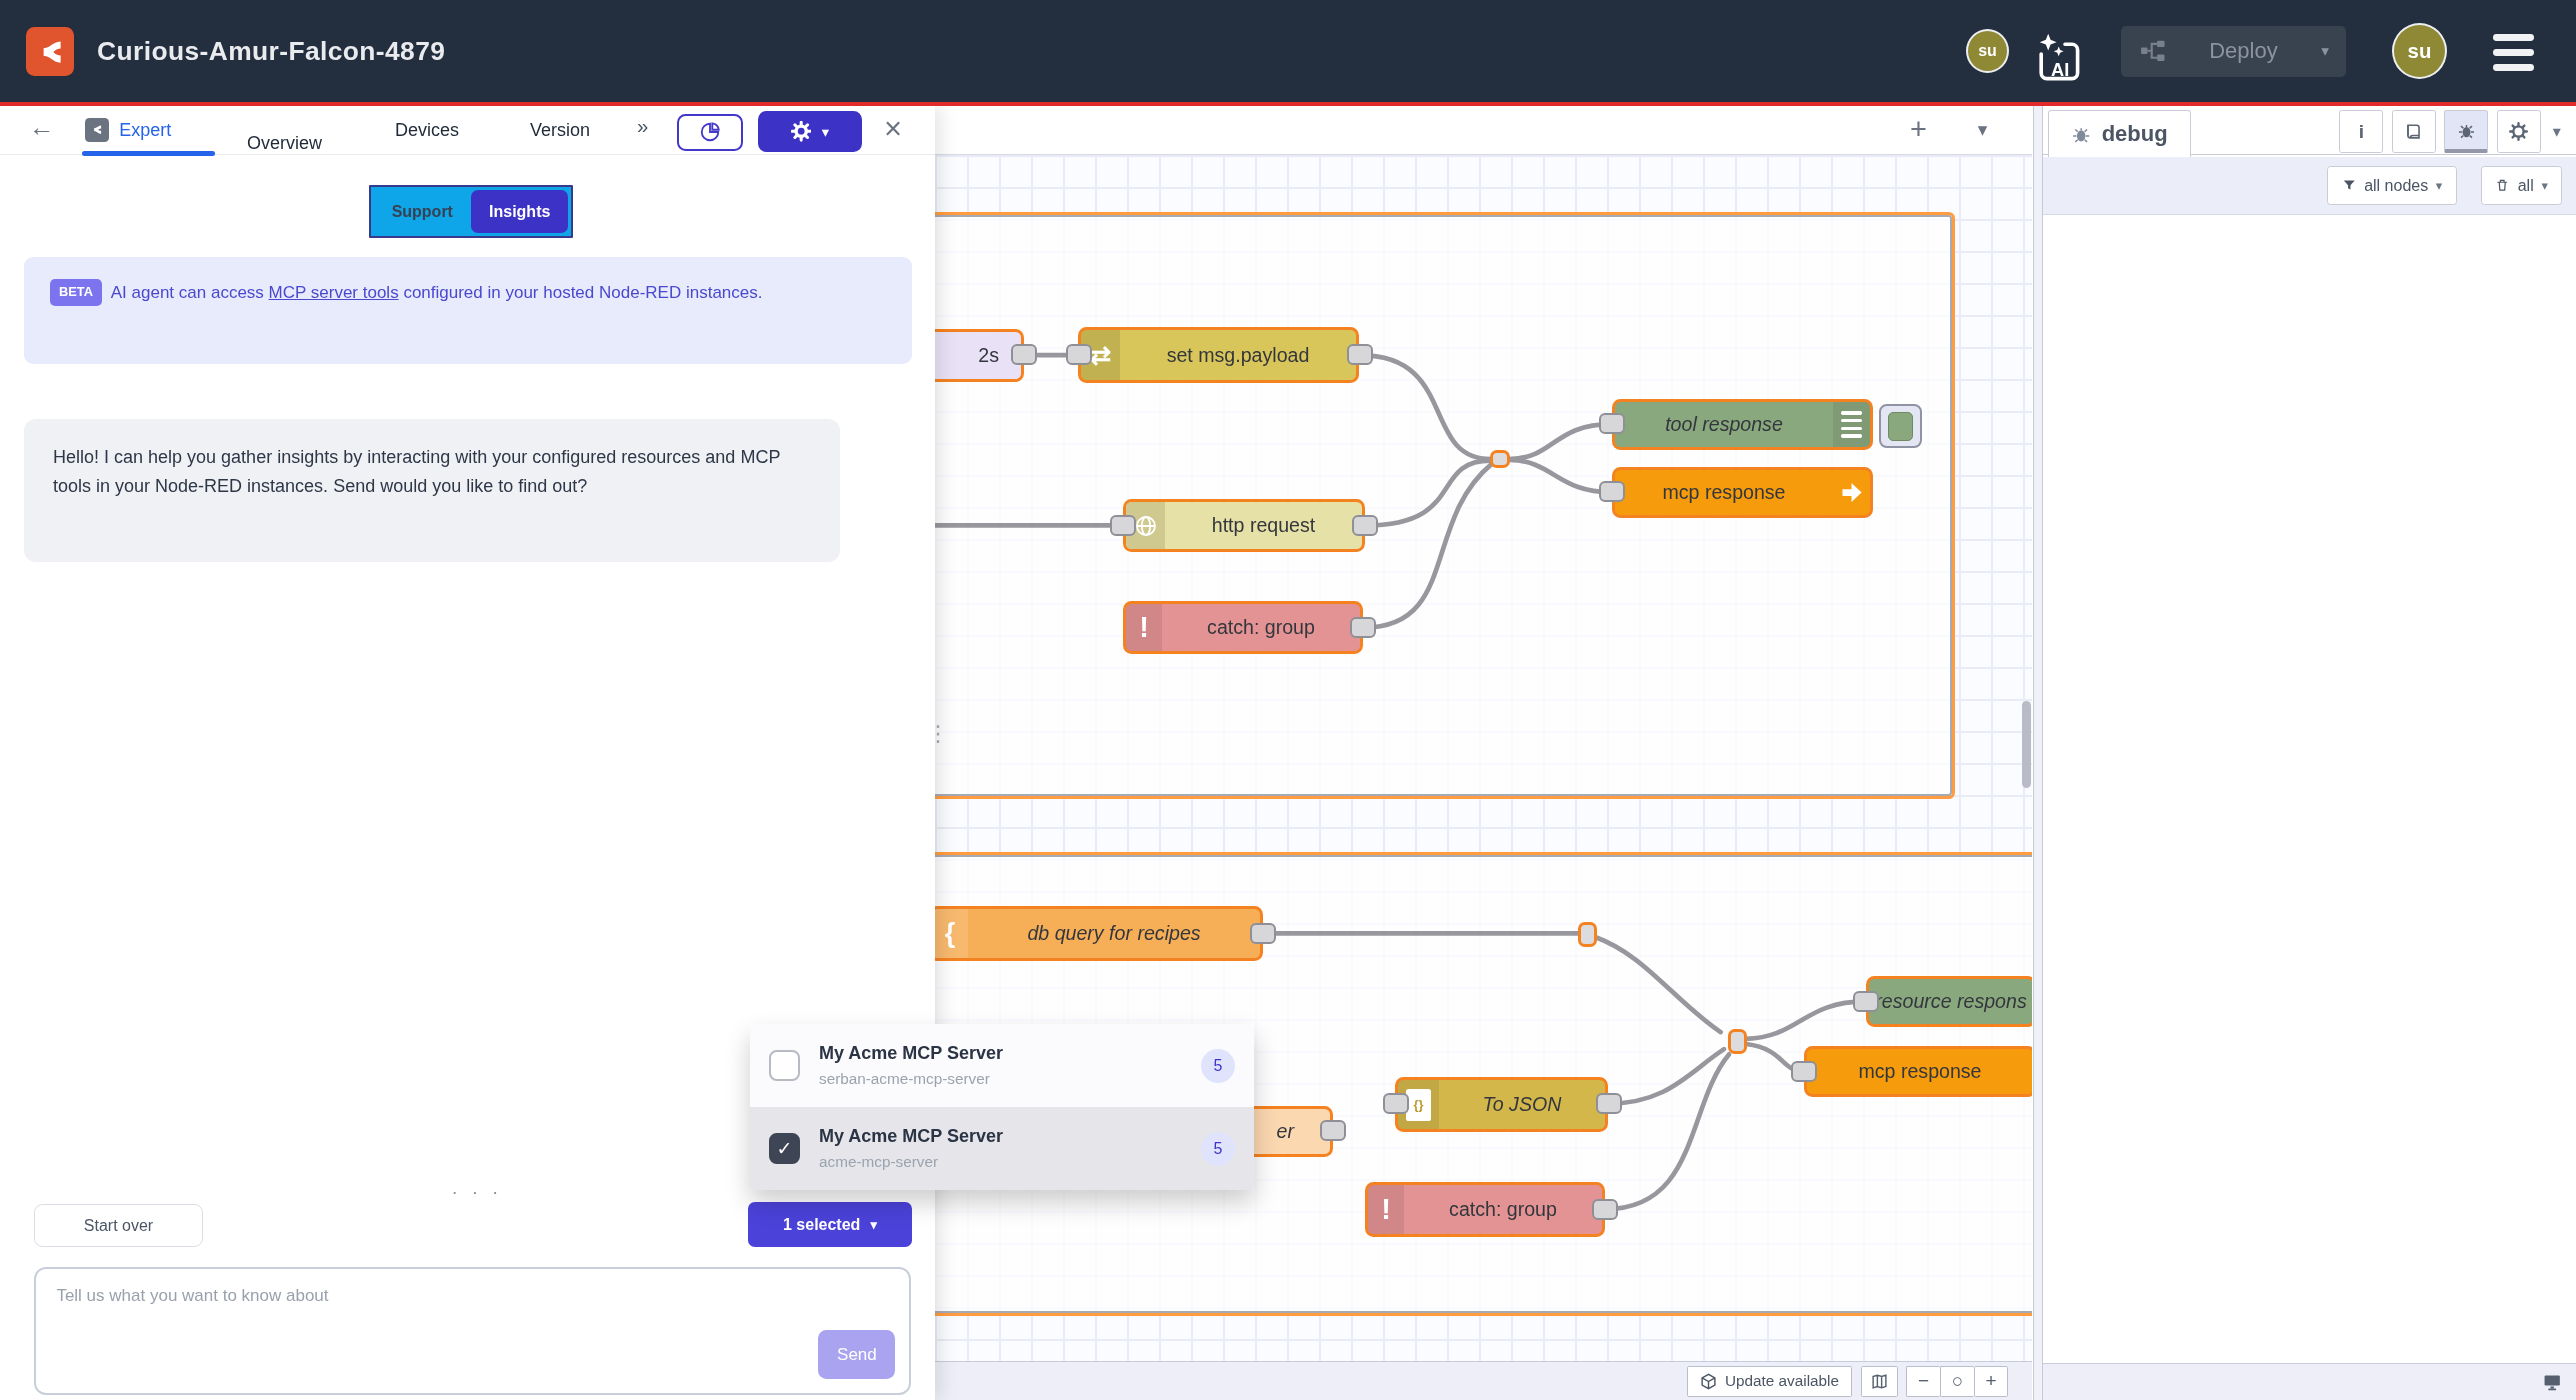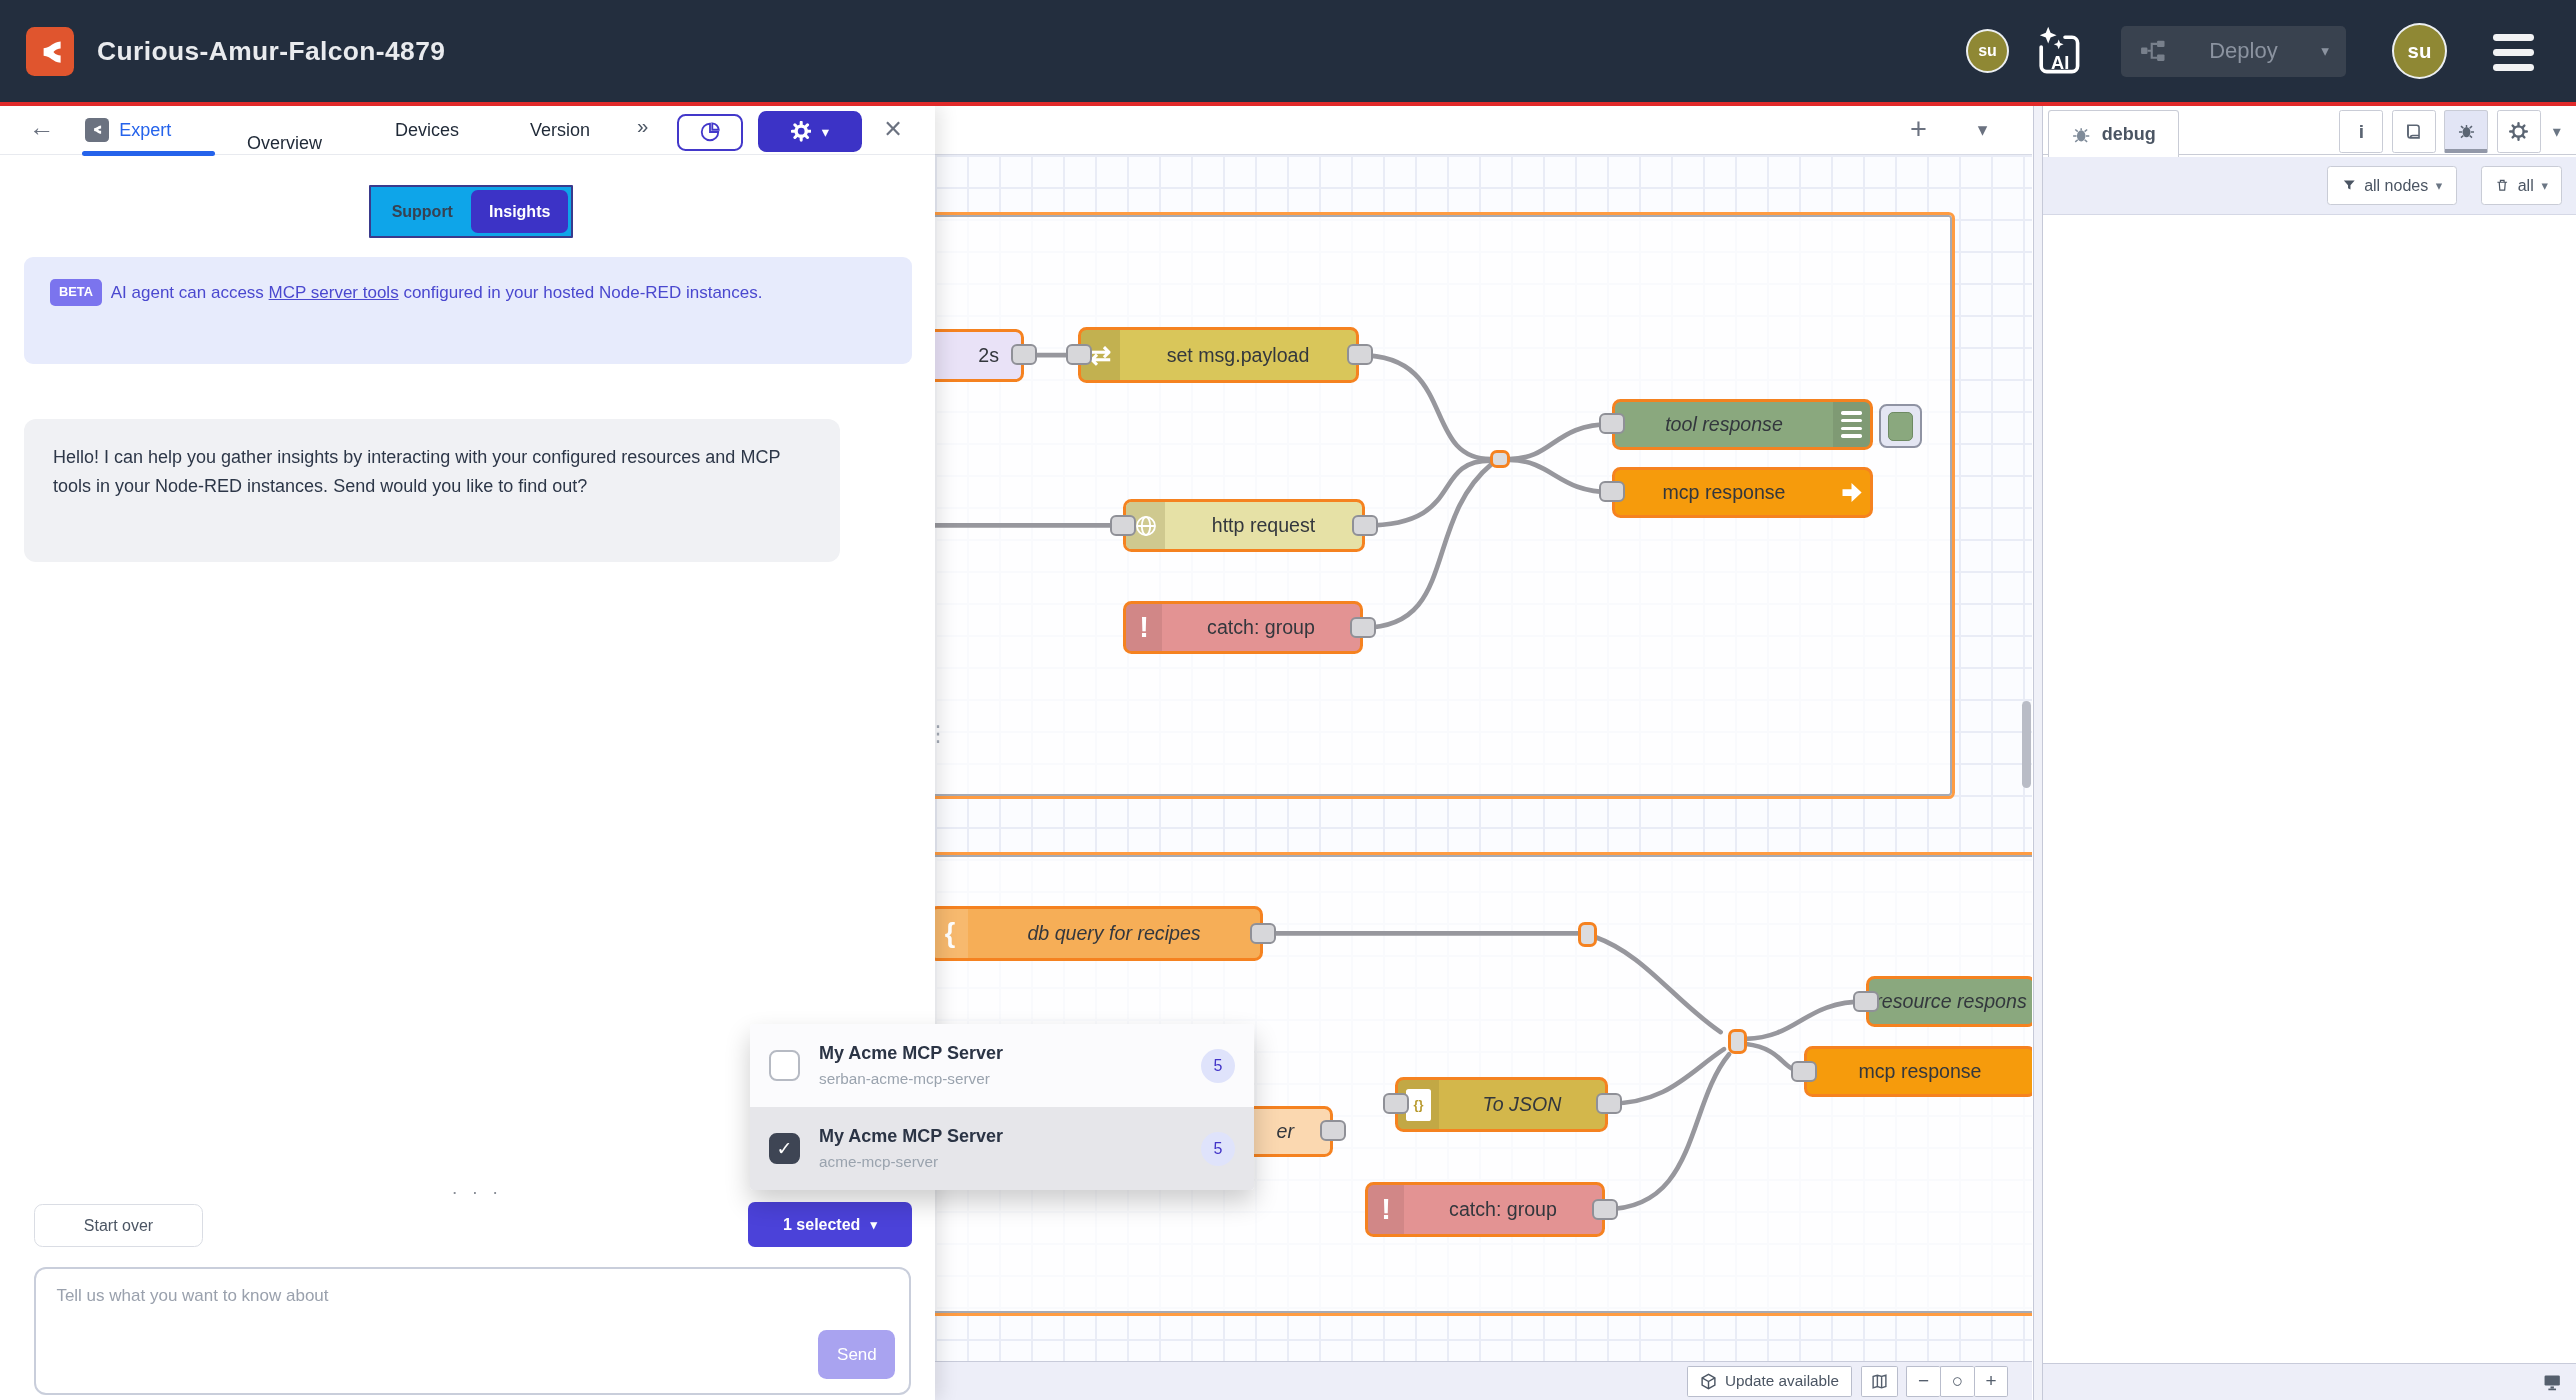--- a/index.html
+++ b/index.html
@@ -6,21 +6,21 @@
   html,body { width:2576px; height:1400px; font-family:"Liberation Sans", sans-serif; }
   #app { position:relative; width:2576px; height:1400px; overflow:hidden; background:#fff; }
 
   
   .header { position:absolute; left:0; top:0; width:2576px; height:106px; background:#232e3e; border-bottom:4.3px solid #e12a2a; z-index:50; }
   .logo { position:absolute; left:25.6px; top:27px; width:48px; height:49px; background:#e0552e; border-radius:8.5px; display:flex; align-items:center; justify-content:center; }
   .app-title { position:absolute; left:97px; top:0; height:103px; display:flex; align-items:center; color:#e9ebee; font-size:26.4px; font-weight:bold; letter-spacing:0.4px; }
   .avatar { border-radius:50%; background:#8f8834; color:#fff; font-weight:bold; display:flex; align-items:center; justify-content:center; border:2.6px solid #eceff1; }
   .avatar.small { position:absolute; left:1966px; top:29px; width:43px; height:44px; font-size:16px; }
   .avatar.large { position:absolute; left:2392px; top:23px; width:55px; height:56px; font-size:20.4px; }
-  .ai-btn { position:absolute; left:2029px; top:24px; width:58px; height:56px; color:#c4b5fd; }
+  .ai-btn { position:absolute; left:2029px; top:31px; width:58px; height:56px; color:#c4b5fd; }
   .deploy-btn { position:absolute; left:2121px; top:25.6px; width:225px; height:51px; background:#39424f; border-radius:5.1px; display:flex; align-items:center; color:#8b93a0; }
   .deploy-icon { margin-left:19px; }
   .deploy-label { flex:1; text-align:center; font-size:22px; }
   .deploy-caret { margin-right:17px; font-size:15.3px; color:#8b93a0; }
   .burger { position:absolute; left:2493px; top:34px; width:41px; height:37px; display:flex; flex-direction:column; justify-content:space-between; }
   .burger span { display:block; height:6.8px; border-radius:3.4px; background:#f1f2f4; }
 
   
   .canvas-area { position:absolute; left:935px; top:106px; width:1097px; height:1294px; overflow:hidden; background:#fbfcff; z-index:10; }
   .flow-tabbar { position:absolute; left:0; top:0; right:0; height:49px; background:#fff; border-bottom:1.7px solid #d7dae5; z-index:5; }
@@ -51,21 +51,21 @@
   .sb-update { padding:12px 12px; gap:7.7px; font-size:15.3px; color:#4b5563; }
   .sb-map { width:37px; }
   .zoomgrp { display:flex; }
   .zoomgrp .sb-btn { width:34px; font-size:19px; border-right-width:0; }
   .zoomgrp .sb-btn:last-child { border-right-width:1.7px; }
 
   
   .splitter { position:absolute; left:2033px; top:106px; width:10.2px; height:1294px; background:#f0f1f8; border-left:1.7px solid #c6c9d8; border-right:1.7px solid #c6c9d8; z-index:12; }
   .debug { position:absolute; left:2043px; top:106px; width:533px; height:1294px; background:#fff; z-index:11; }
   .dbg-tabbar { position:absolute; left:0; right:0; top:0; height:49px; border-bottom:1.7px solid #c9ccd6; background:#fff; }
-  .dbg-tab { position:absolute; left:5.1px; top:4.3px; height:47px; padding:0 22px; background:#fff; border:1.7px solid #c9ccd6; border-bottom:none; border-radius:3.4px 3.4px 0 0; display:flex; align-items:center; gap:10.2px; color:#4b5563; font-size:18px; font-weight:bold; }
+  .dbg-tab { position:absolute; left:5.1px; top:4.3px; height:47px; padding:0 22px; background:#fff; border:1.7px solid #c9ccd6; border-bottom:none; border-radius:3.4px 3.4px 0 0; display:flex; align-items:center; gap:10.2px; color:#4b5563; font-size:22px; font-weight:bold; }
   .dbg-tab svg { color:#7f8b99; }
   .dbg-btns { position:absolute; right:15.3px; top:4.3px; display:flex; align-items:center; gap:8.5px; }
   .sq-btn { width:44px; height:43px; background:#fff; border:1.7px solid #c9ccd6; border-radius:2.6px; display:flex; align-items:center; justify-content:center; color:#5b6573; font-size:19px; font-weight:bold; }
   .sq-btn.active { background:#e2e5f5; border-bottom:4.3px solid #9298a8; }
   .dbg-caret { color:#6b7684; font-size:16px; margin-left:3.4px; }
   .dbg-filterbar { position:absolute; left:0; right:0; top:51px; height:58px; background:#ebedf8; border-bottom:1.7px solid #d5d8e6; display:flex; align-items:center; justify-content:flex-end; gap:24px; padding-right:13.6px; }
   .filter-btn { height:39px; background:#fff; border:1.7px solid #c9ccd6; border-radius:3.4px; display:flex; align-items:center; gap:7.7px; padding:0 13.6px; font-size:16px; color:#4b5563; }
   .filter-btn .c { font-size:12.8px; color:#6b7684; }
   .dbg-bottombar { position:absolute; left:0; right:0; bottom:0; height:37px; background:#edeef8; border-top:1.7px solid #c8cbda; display:flex; align-items:center; justify-content:flex-end; padding-right:13.6px; color:#555f6d; }
 

